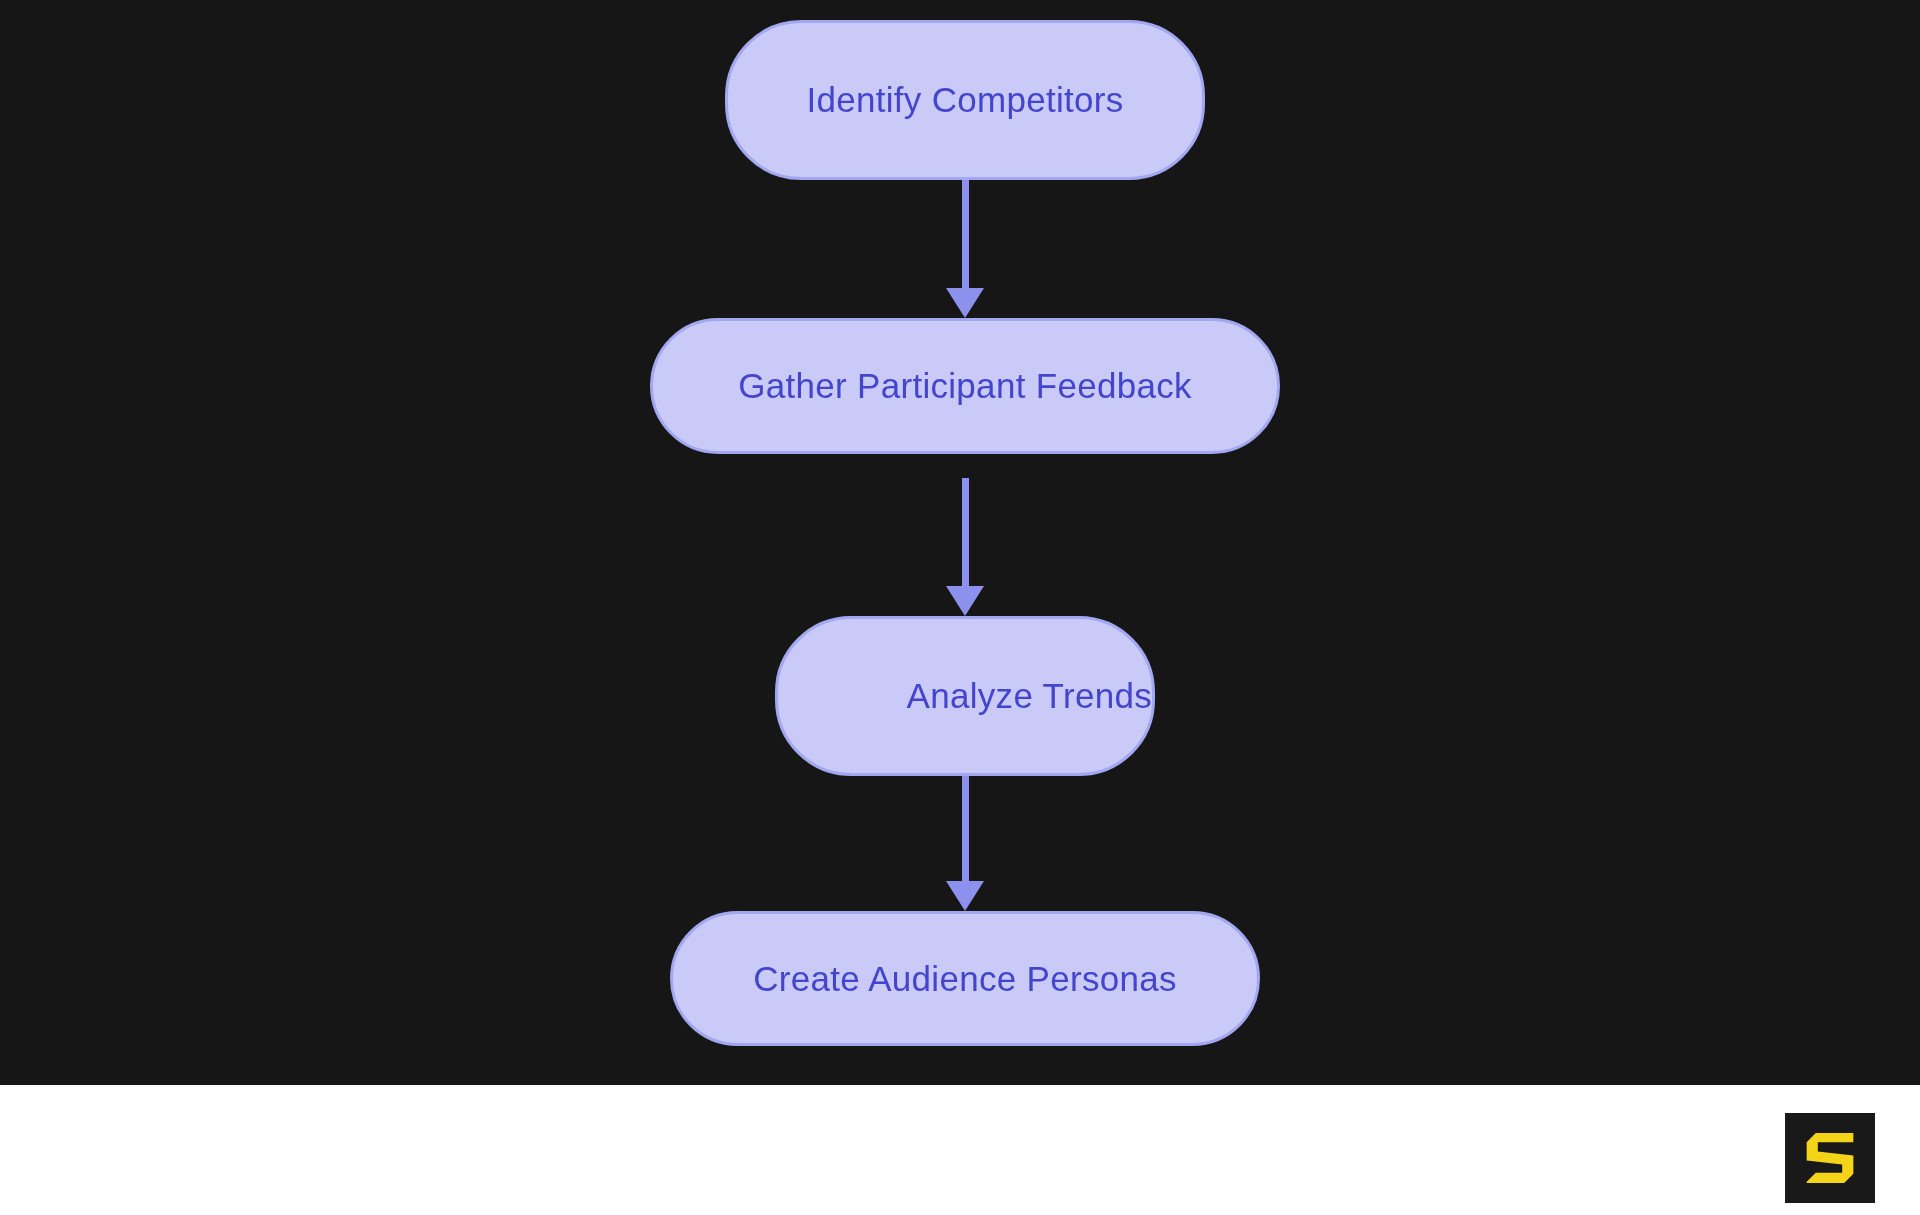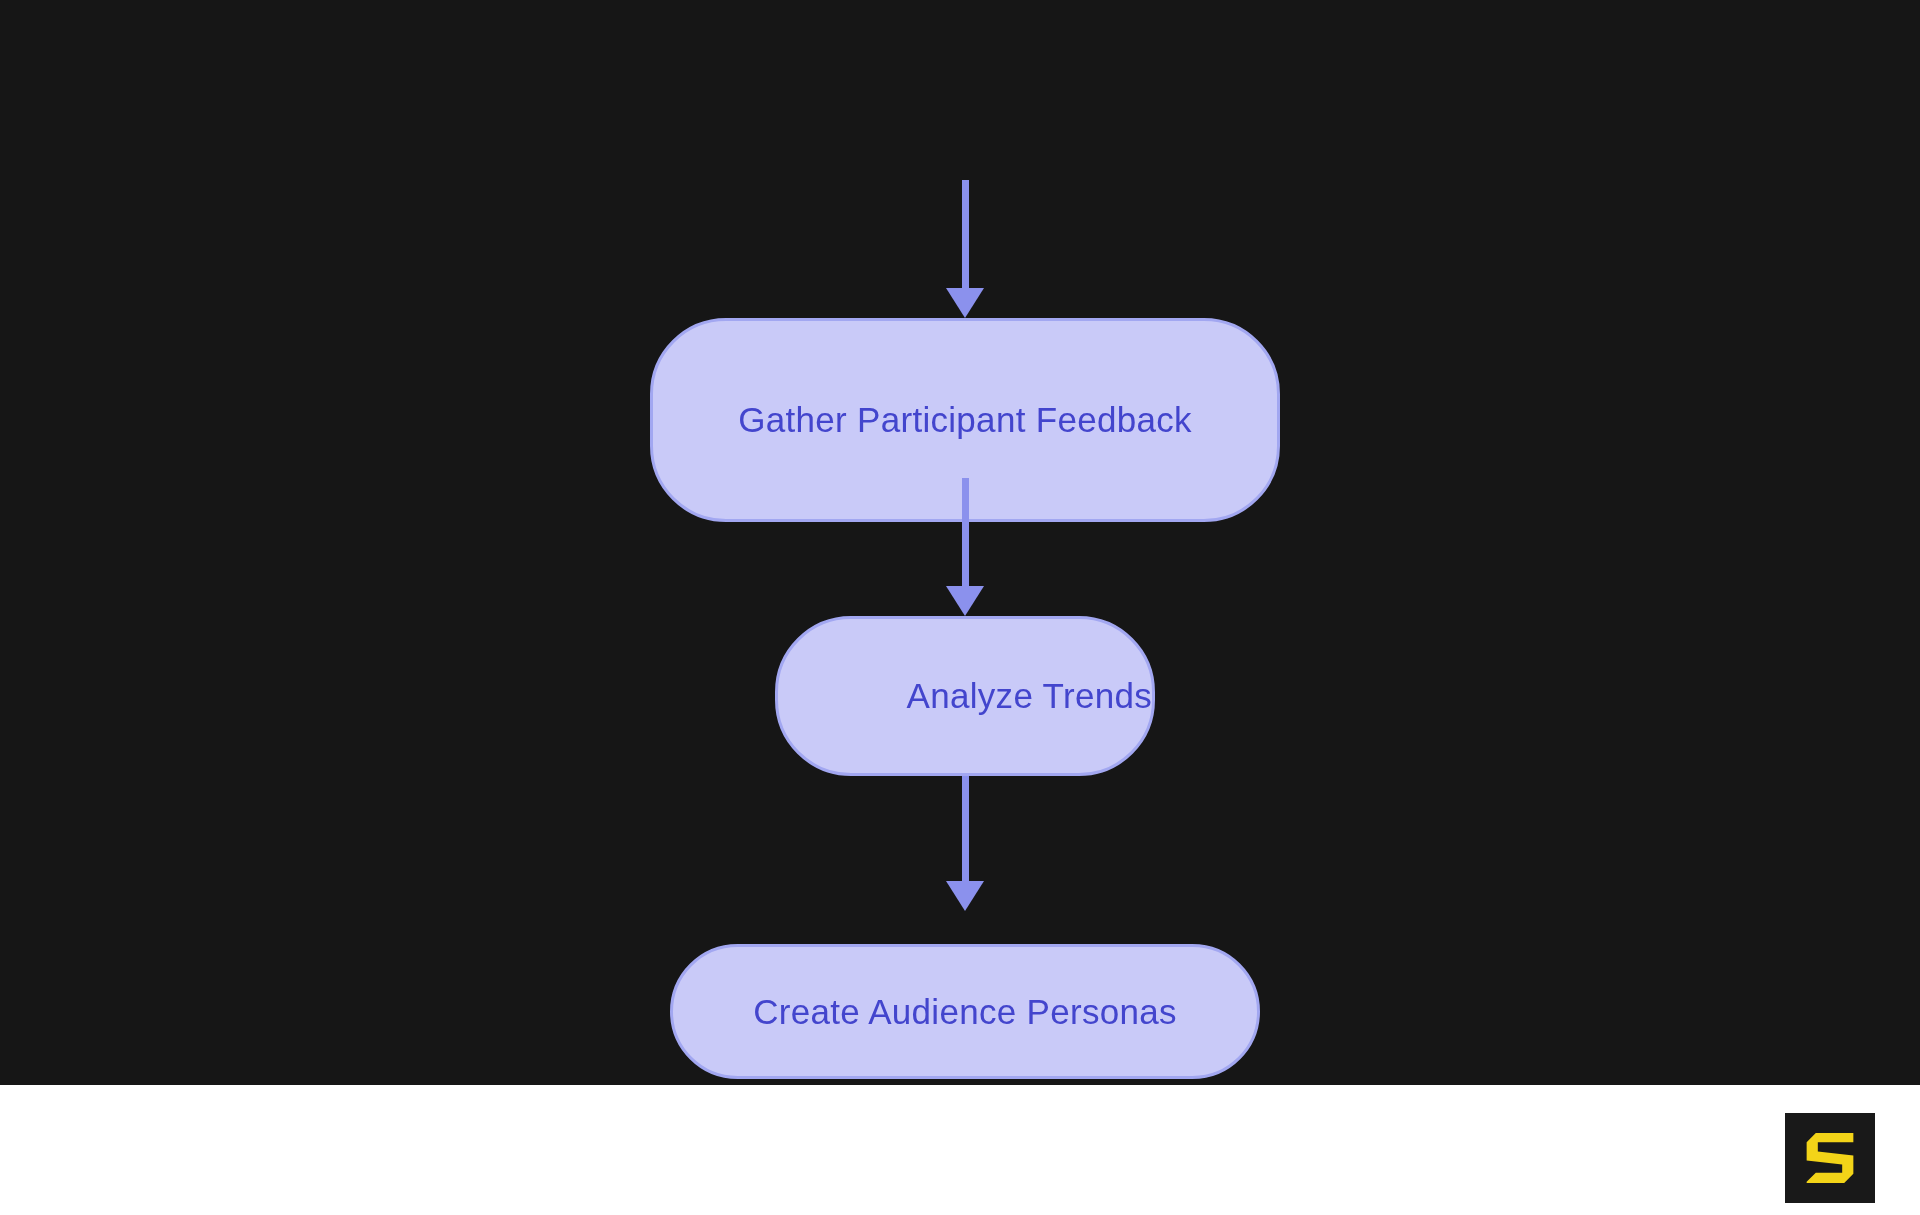--- a/index.html
+++ b/index.html
@@ -27,23 +27,23 @@
     justify-content: center;
     background: var(--node-fill);
     border: 3px solid var(--node-border);
     border-radius: 76px;
     color: var(--node-text);
     font-size: 35px;
     letter-spacing: 0.3px;
     white-space: nowrap;
   }
   .node.n1 { left: 725px; top: 20px;  width: 480px; height: 160px; }
-  .node.n2 { left: 650px; top: 318px; width: 630px; height: 204px; }
+  .node.n2 { left: 650px; top: 318px; width: 630px; height: 136px; }
   .node.n3 { left: 775px; top: 616px; width: 380px; height: 160px; justify-content: flex-end; }
-  .node.n4 { left: 670px; top: 911px; width: 590px; height: 135px; margin-top: 33px; }
+  .node.n4 { left: 670px; top: 911px; width: 590px; height: 135px; }
 
   .arrow { position: absolute; left: 945px; width: 40px; display: flex; flex-direction: column; align-items: center; }
   .arrow .line { width: 7px; flex: 1 1 auto; background: var(--arrow); }
   .arrow .head {
     width: 0; height: 0; flex: 0 0 auto;
     border-left: 19px solid transparent;
     border-right: 19px solid transparent;
     border-top: 30px solid var(--arrow);
   }
   .arrow.a1 { top: 180px; height: 138px; }
@@ -62,20 +62,23 @@
   }
   .logo svg { display: block; }
 </style>
 </head>
 <body>
 
 <div class="canvas">
 
   <div class="diagram-area">
 
+    <div class="node n1">
+      <span>Identify Competitors</span>
+    </div>
 
     <div class="arrow a1">
       <div class="line"></div>
       <div class="head"></div>
     </div>
 
     <div class="node n2">
       <span>Gather Participant Feedback</span>
     </div>
 

